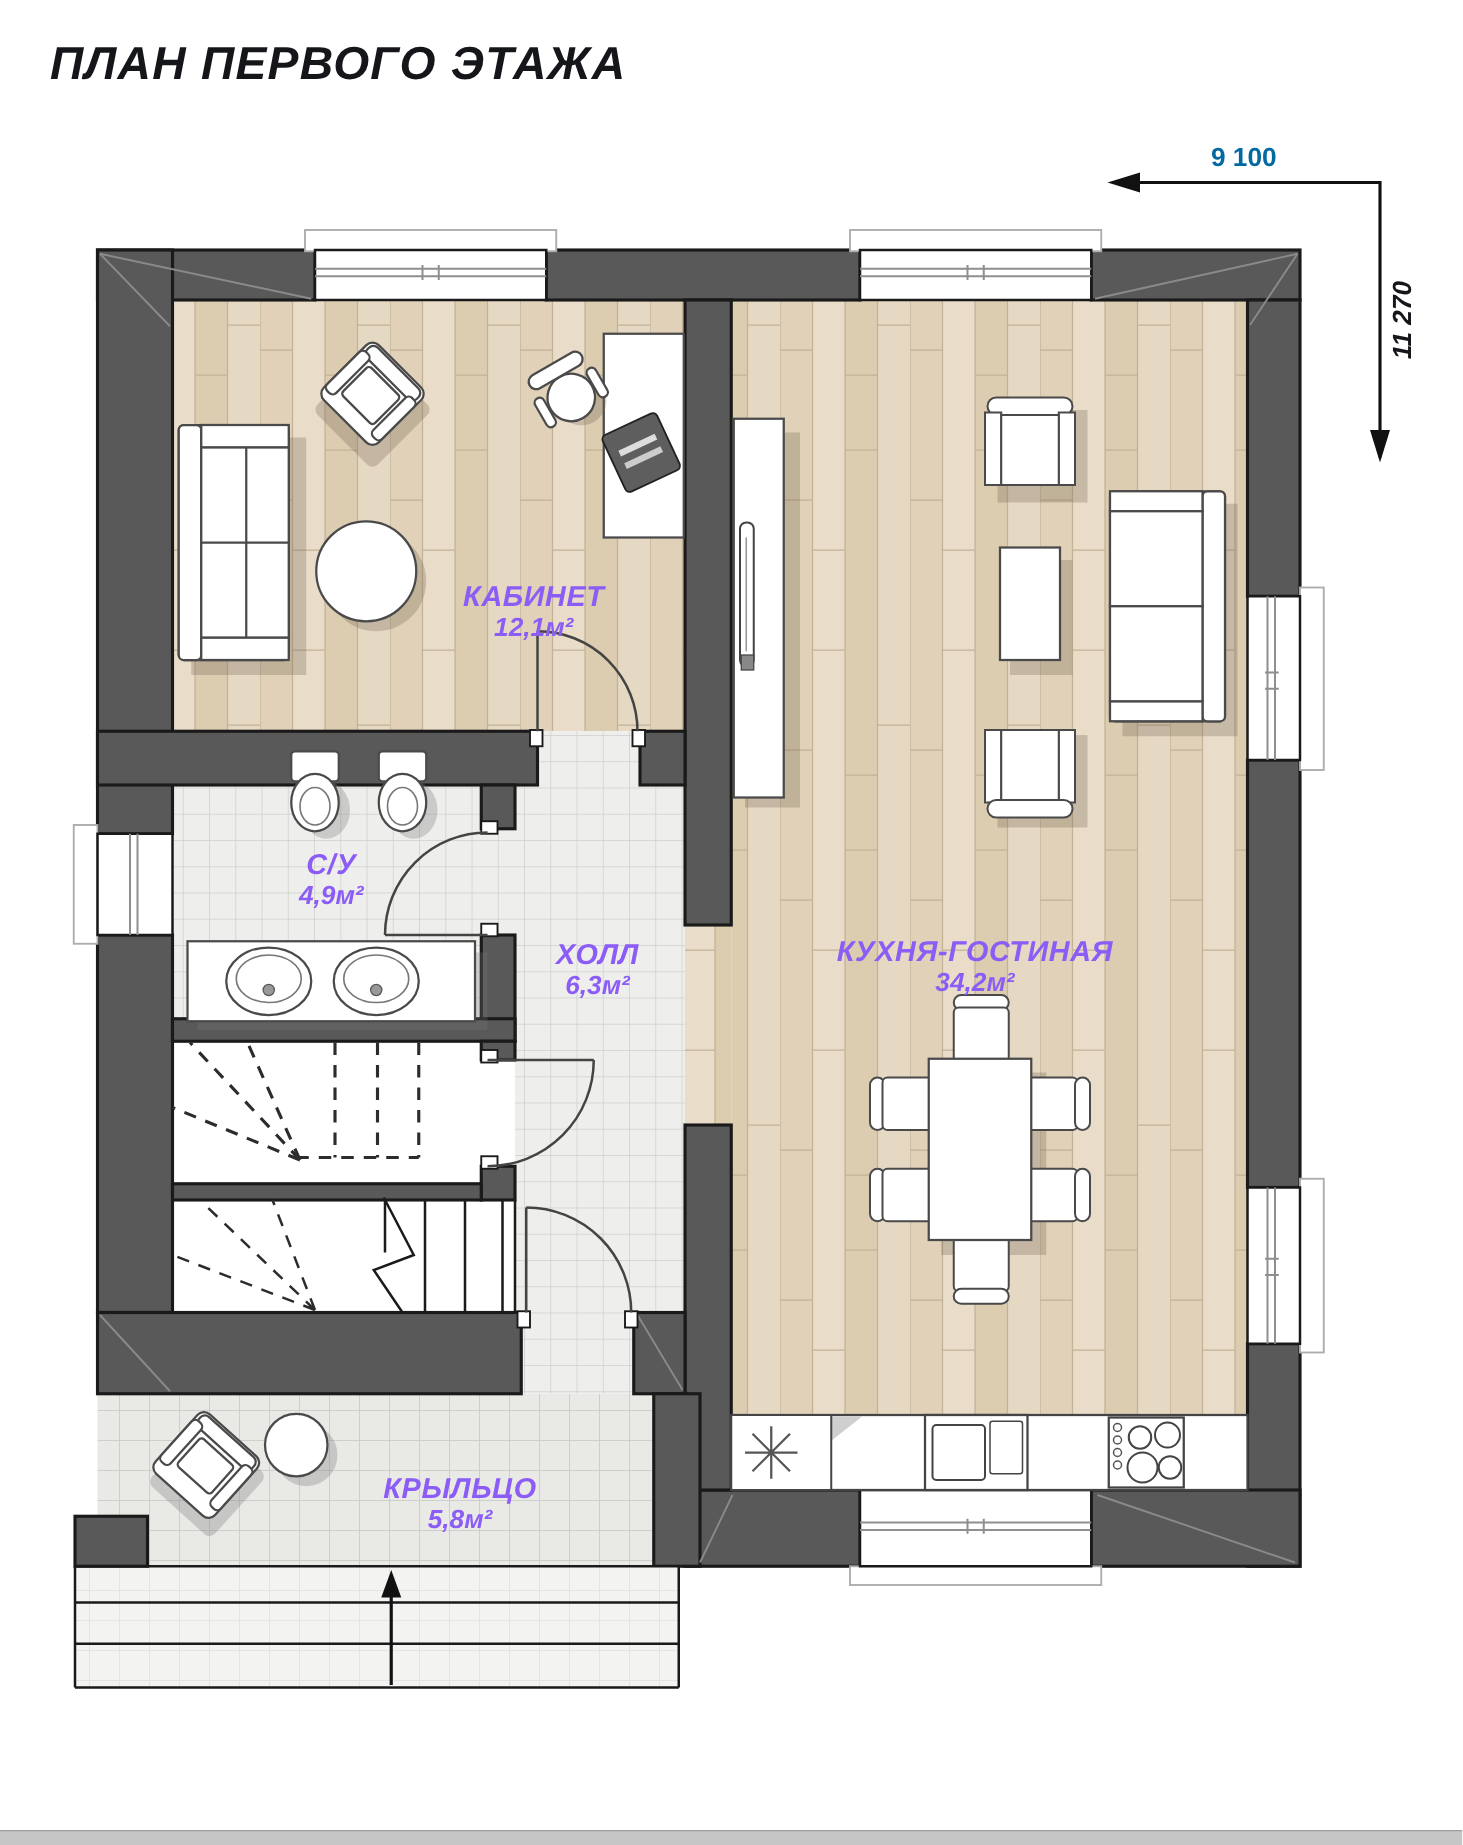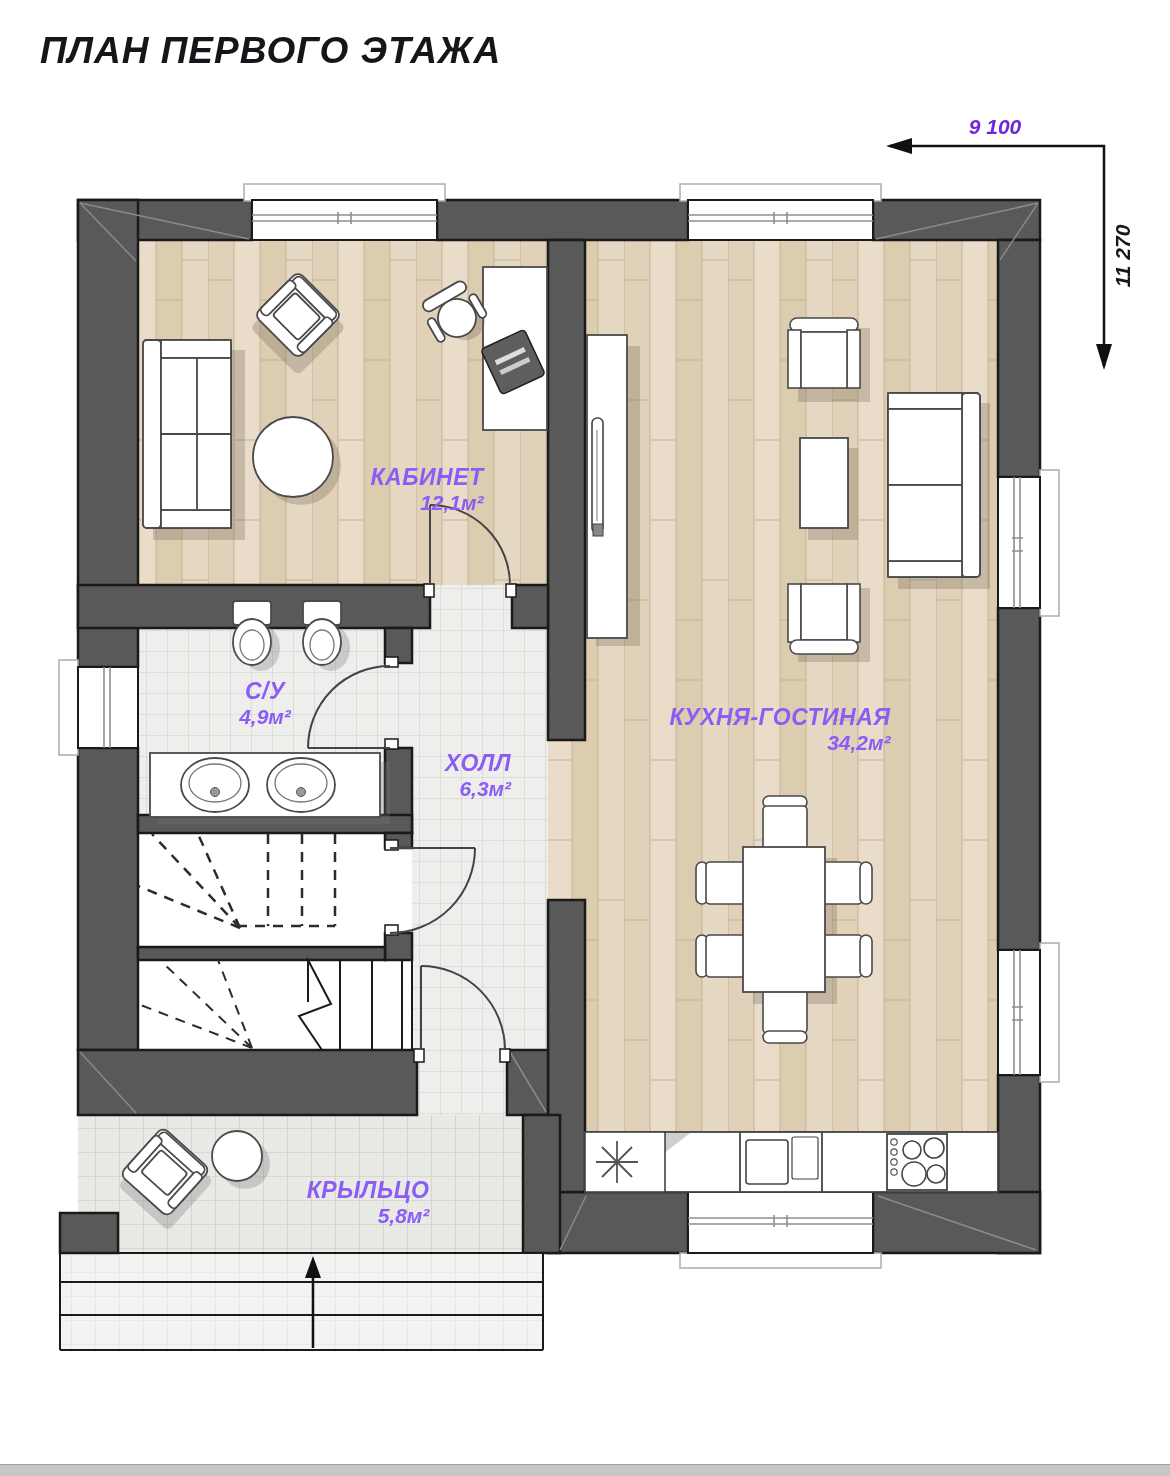--- a/index.html
+++ b/index.html
@@ -4,23 +4,23 @@
 <style>
   html,body{margin:0;padding:0;background:#ffffff;}
   .screen{position:relative;width:1170px;height:1476px;margin:0 auto;background:#ffffff;overflow:hidden;
           font-family:"Liberation Sans",sans-serif;}
   .plan-svg{position:absolute;left:0;top:0;width:1170px;height:1476px;}
   .title{position:absolute;top:30px;left:40px;width:1130px;
          font-style:italic;font-weight:bold;font-size:37px;letter-spacing:1px;color:#14161a;white-space:nowrap;}
   .room-label{position:absolute;transform:translate(-50%,-50%);text-align:center;color:#8b5cf6;
               font-style:italic;font-weight:bold;line-height:1.18;white-space:nowrap;}
   .room-label .nm{font-size:23px;letter-spacing:.5px;}
-  .room-label .ar{font-size:21px;text-align:right;}
+  .room-label .ar{font-size:21px;}
   .dim-h{position:absolute;left:995px;top:127px;transform:translate(-50%,-50%);
-         font-style:italic;font-weight:bold;font-size:21px;color:#6d28d9;white-space:nowrap;}
+         font-weight:bold;font-size:21px;color:#0369a1;white-space:nowrap;}
   .dim-v{position:absolute;left:1123px;top:256px;transform:translate(-50%,-50%) rotate(-90deg);
          font-style:italic;font-weight:bold;font-size:21px;color:#14161a;white-space:nowrap;}
   .bottom-bar{position:absolute;left:0;top:1464px;width:1170px;height:12px;background:#c6c6c6;border-top:1px solid #9e9e9e;}
 </style>
 </head>
 <body>
 
 <div class="screen">
 
   <div class="title">ПЛАН ПЕРВОГО ЭТАЖА</div>
@@ -370,21 +370,21 @@
     <div class="ar">12,1м²</div>
   </div>
   <div class="room-label" style="left:265px;top:704px">
     <div class="nm">С/У</div>
     <div class="ar">4,9м²</div>
   </div>
   <div class="room-label" style="left:478px;top:776px">
     <div class="nm">ХОЛЛ</div>
     <div class="ar">6,3м²</div>
   </div>
-  <div class="room-label" style="left:780px;top:730px">
+  <div class="room-label" style="left:780px;top:774px">
     <div class="nm">КУХНЯ-ГОСТИНАЯ</div>
     <div class="ar">34,2м²</div>
   </div>
   <div class="room-label" style="left:368px;top:1203px">
     <div class="nm">КРЫЛЬЦО</div>
     <div class="ar">5,8м²</div>
   </div>
 
   <div class="dim-h">9 100</div>
   <div class="dim-v">11 270</div>

